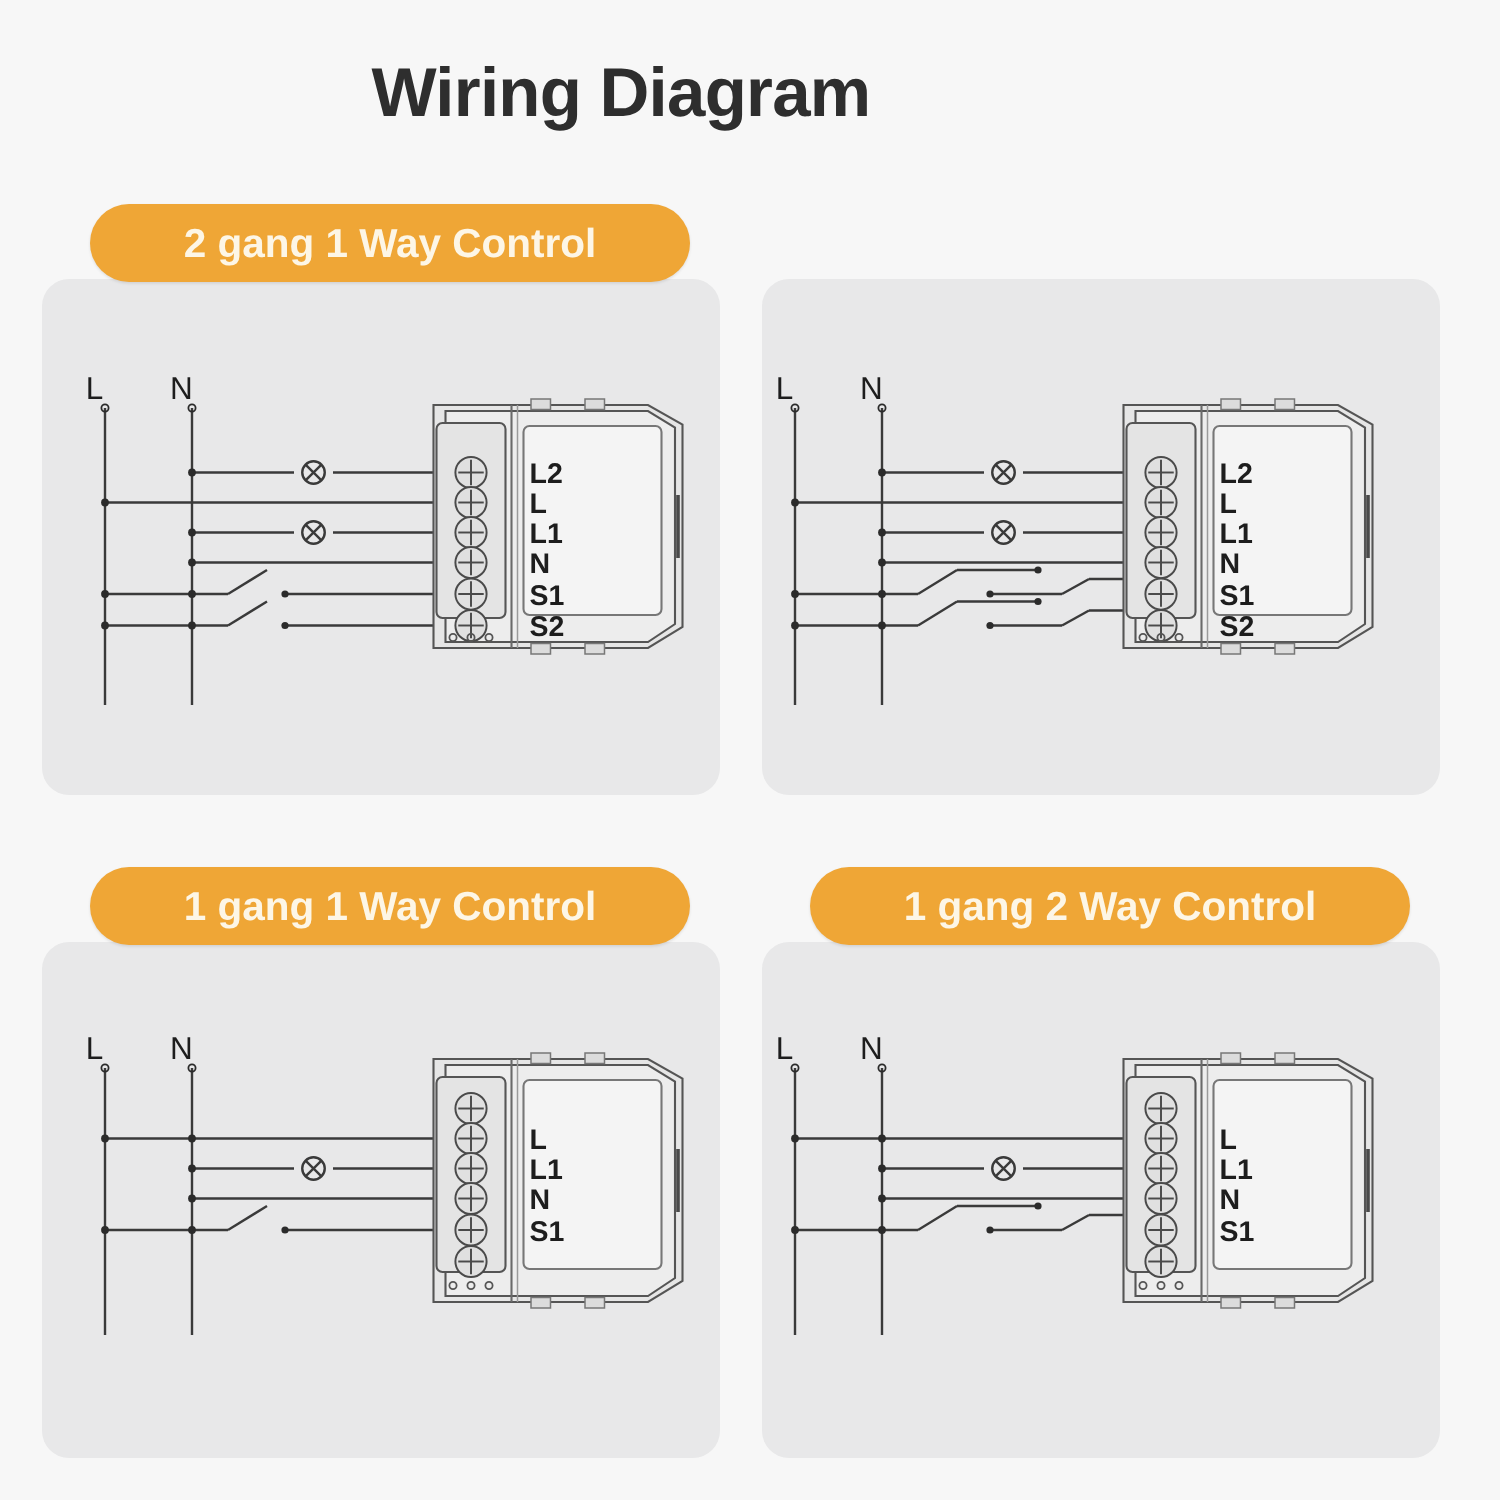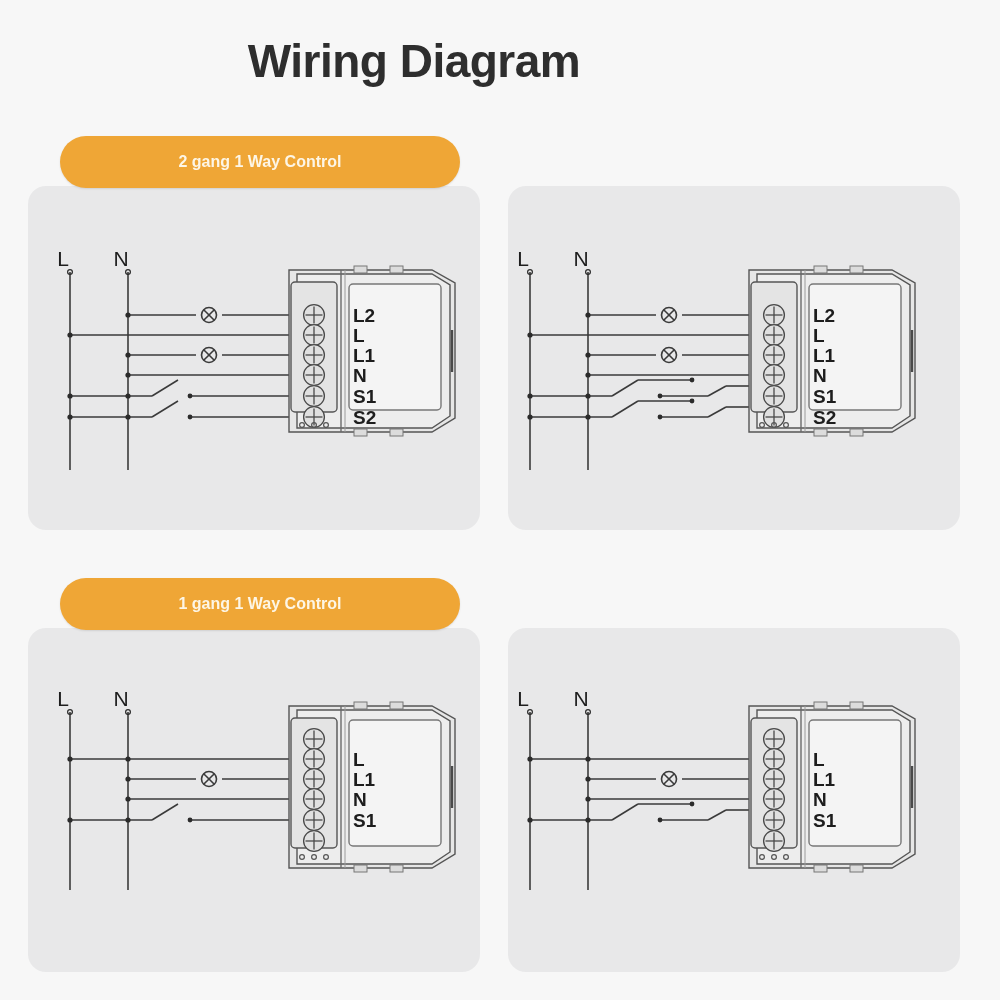--- a/index.html
+++ b/index.html
@@ -32,21 +32,21 @@
     position: absolute;
     background: #e8e8e9;
     border-radius: 18px;
   }
   .badge {
     position: absolute;
     height: 52px;
     border-radius: 26px;
     background: #efa636;
     color: #fdf6e6;
-    font-size: 16px;
+    font-size: 27px;
     font-weight: bold;
     display: flex;
     align-items: center;
     justify-content: center;
     box-shadow: 0 1px 2px rgba(0,0,0,0.10);
     z-index: 4;
   }
   .diagram {
     position: absolute;
     left: 0;
@@ -354,20 +354,21 @@
         <circle cx="314" cy="857" r="2.4"></circle>
         <circle cx="326" cy="857" r="2.4"></circle>
     </g>
     <text class="termlabel" x="353" y="766">L</text>
     <text class="termlabel" x="353" y="786">L1</text>
     <text class="termlabel" x="353" y="806">N</text>
     <text class="termlabel" x="353" y="827">S1</text>
   </svg>
 
   <div class="panel" style="left:508px; top:628px; width:452px; height:344px;"></div>
+  <div class="badge" style="left:540px; top:578px; width:400px;">1 gang 2 Way Control</div>
   <svg class="diagram" width="1000" height="1000" viewBox="0 0 1000 1000" style="left:0; top:0; width:1000px; height:1000px; pointer-events:none;">
     <g stroke="#3a3a3a" fill="none" stroke-width="1.6">
       <line x1="530" y1="712" x2="530" y2="890"></line>
       <line x1="588" y1="712" x2="588" y2="890"></line>
       <line x1="530" y1="759" x2="753" y2="759"></line>
       <line x1="588" y1="779" x2="656" y2="779"></line>
       <line x1="682" y1="779" x2="753" y2="779"></line>
       <line x1="588" y1="799" x2="753" y2="799"></line>
 
       <line x1="530" y1="820" x2="612" y2="820"></line>

